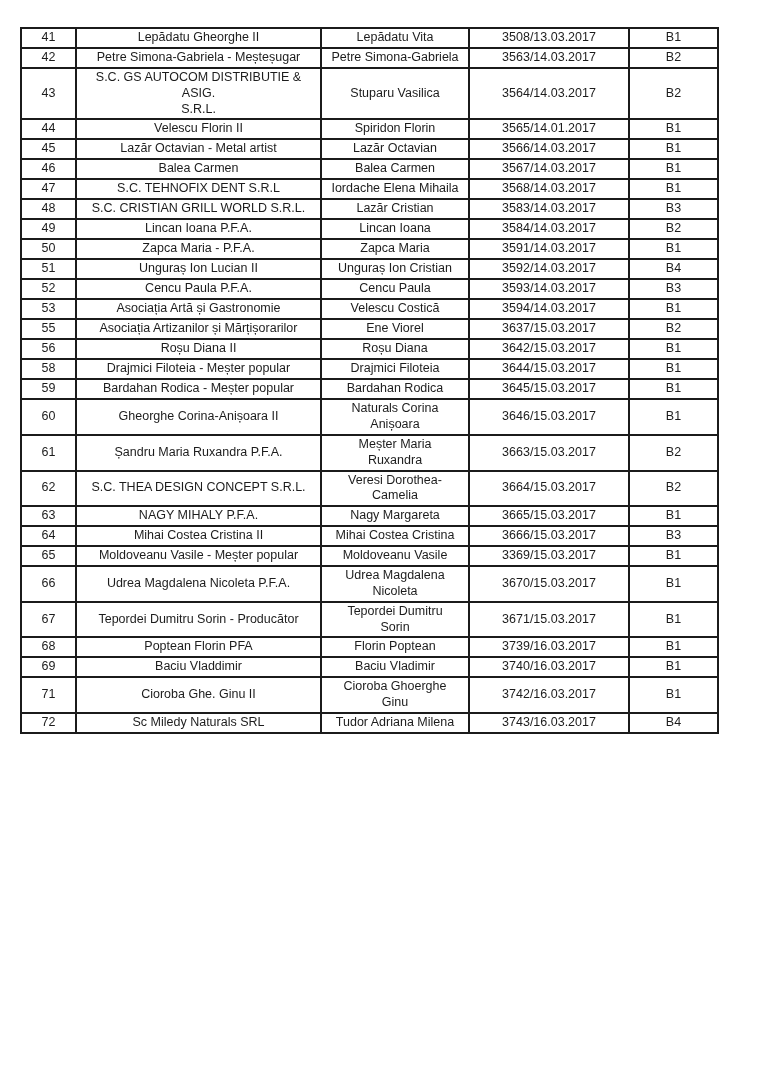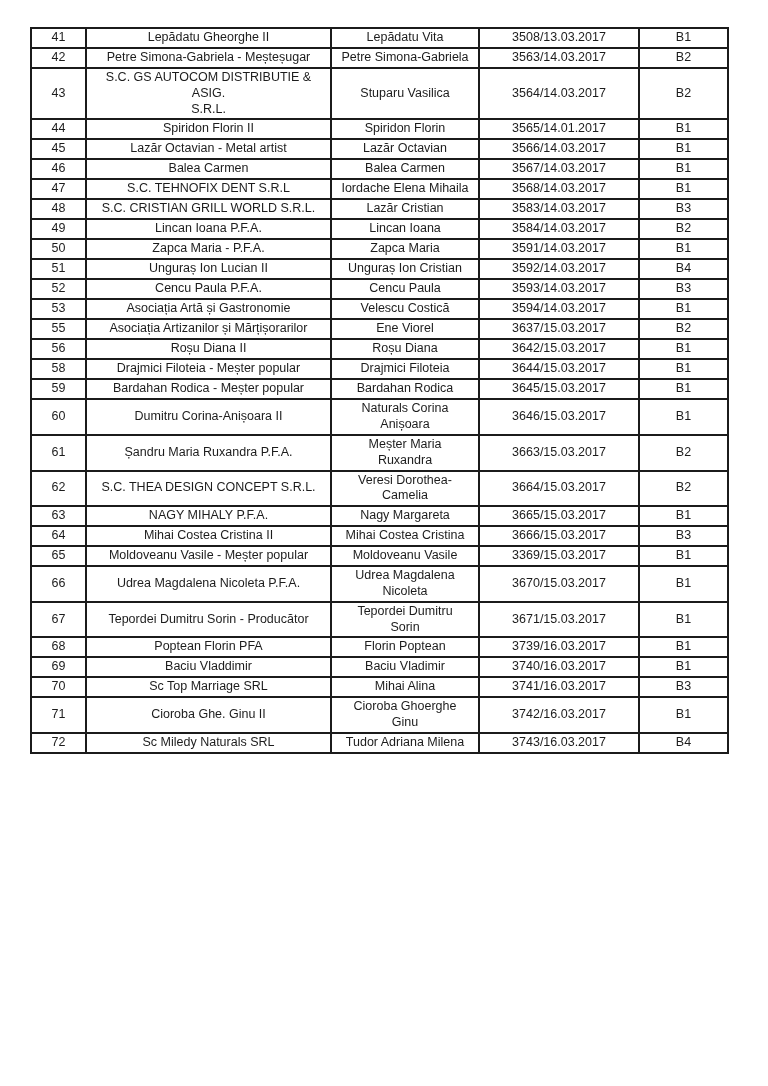--- a/index.html
+++ b/index.html
@@ -10,21 +10,21 @@
   }
   .page {
     position: relative;
     width: 768px;
     height: 1086px;
     background: #ffffff;
     overflow: hidden;
   }
   table.registry {
     position: absolute;
-    left: 30px;
+    left: 20px;
     top: 27px;
     width: 697px;
     border-collapse: collapse;
     table-layout: fixed;
   }
   table.registry td {
     border: 2px solid #1b1b1b;
     text-align: center;
     vertical-align: middle;
     font-size: 12.5px;
@@ -74,21 +74,21 @@
       <td>43</td>
       <td>S.C. GS AUTOCOM DISTRIBUTIE &amp; ASIG.
 S.R.L.</td>
       <td>Stuparu Vasilica</td>
       <td>3564/14.03.2017</td>
       <td>B2</td>
     </tr>
 
     <tr>
       <td>44</td>
-      <td>Spiridon Florin II</td>
+      <td>Velescu Florin II</td>
       <td>Spiridon Florin</td>
       <td>3565/14.01.2017</td>
       <td>B1</td>
     </tr>
 
     <tr>
       <td>45</td>
       <td>Lazăr Octavian - Metal artist</td>
       <td>Lazăr Octavian</td>
       <td>3566/14.03.2017</td>
@@ -188,21 +188,21 @@
     <tr>
       <td>59</td>
       <td>Bardahan Rodica - Meșter popular</td>
       <td>Bardahan Rodica</td>
       <td>3645/15.03.2017</td>
       <td>B1</td>
     </tr>
 
     <tr>
       <td>60</td>
-      <td>Dumitru Corina-Anișoara II</td>
+      <td>Gheorghe Corina-Anișoara II</td>
       <td>Naturals Corina
 Anișoara</td>
       <td>3646/15.03.2017</td>
       <td>B1</td>
     </tr>
 
     <tr>
       <td>61</td>
       <td>Șandru Maria Ruxandra P.F.A.</td>
       <td>Meșter Maria
@@ -271,27 +271,20 @@
     </tr>
 
     <tr>
       <td>69</td>
       <td>Baciu Vladdimir</td>
       <td>Baciu Vladimir</td>
       <td>3740/16.03.2017</td>
       <td>B1</td>
     </tr>
 
-    <tr>
-      <td>70</td>
-      <td>Sc Top Marriage SRL</td>
-      <td>Mihai Alina</td>
-      <td>3741/16.03.2017</td>
-      <td>B3</td>
-    </tr>
 
     <tr>
       <td>71</td>
       <td>Cioroba Ghe. Ginu II</td>
       <td>Cioroba Ghoerghe
 Ginu</td>
       <td>3742/16.03.2017</td>
       <td>B1</td>
     </tr>
 

